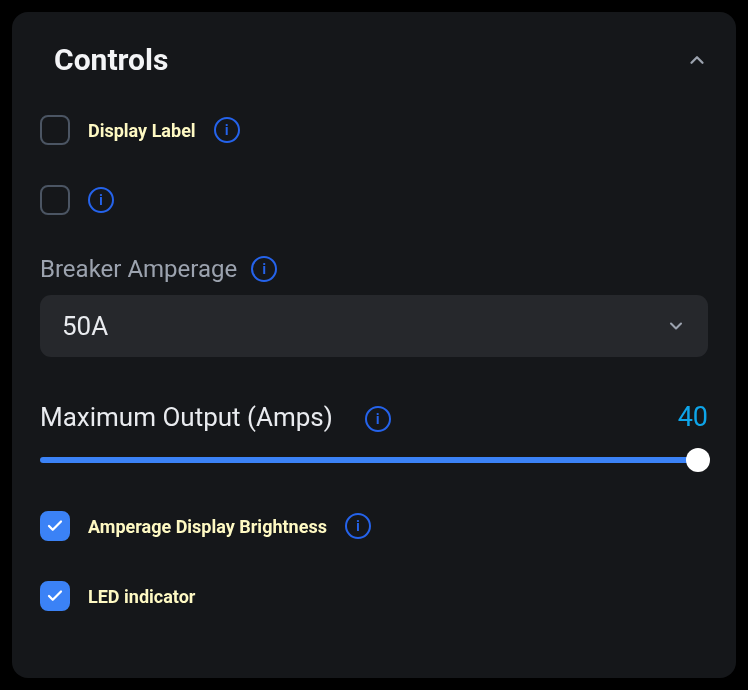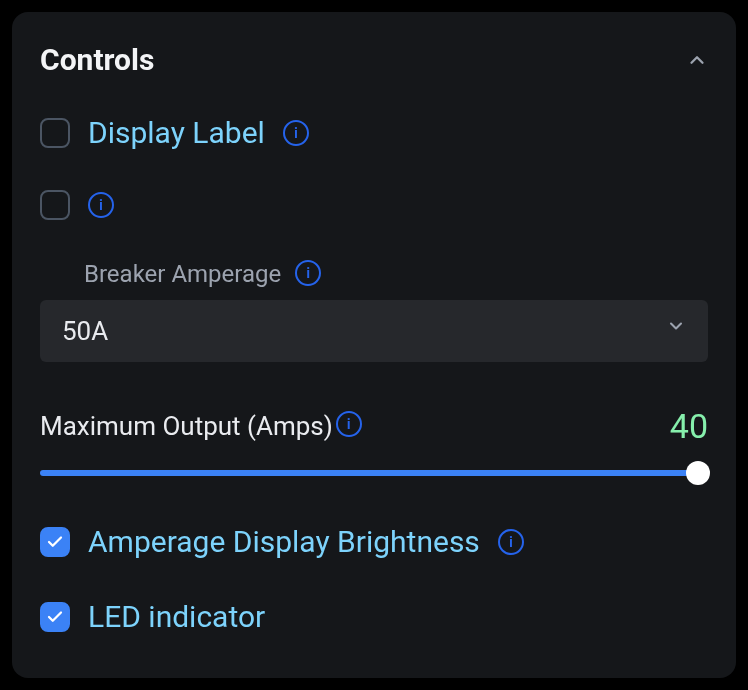--- a/index.html
+++ b/index.html
@@ -14,20 +14,21 @@
     background: #15171a;
     border-radius: 16px;
     padding: 30px 28px;
     height: 100%;
   }
   .panel-header {
     display: flex;
     justify-content: space-between;
     align-items: center;
     margin-bottom: 38px;
+    margin-left: 14px;
   }
   .panel-title {
     color: #f3f4f6;
     font-size: 30px;
     font-weight: 700;
   }
   .chevron-up {
     width: 22px;
     height: 22px;
     color: #9ca3af;
@@ -54,55 +55,56 @@
     border-color: #3b82f6;
   }
   .checkmark {
     width: 18px;
     height: 18px;
     color: #fff;
     display: none;
   }
   .checkbox.checked .checkmark { display: block; }
   .control-label {
-    color: #7dd3fc;
-    font-size: 30px;
-    font-weight: 400;
+    color: #fef9c3;
+    font-size: 18px;
+    font-weight: 700;
   }
   .info-icon {
     width: 26px;
     height: 26px;
     border: 2px solid #2563eb;
     border-radius: 50%;
     display: flex;
     align-items: center;
     justify-content: center;
     color: #2563eb;
     font-size: 15px;
     font-weight: 600;
     font-style: normal;
     flex-shrink: 0;
   }
   .field-label-row {
     display: flex;
+    align-items: center;
     gap: 14px;
     margin-bottom: 12px;
-    margin-left: 44px;
   }
   .field-label {
     color: #9ca3af;
     font-size: 24px;
     font-weight: 400;
   }
   .select-box {
     background: #26282c;
-    border-radius: 6px;
+    border-radius: 11px;
     padding: 16px 22px;
     display: flex;
     justify-content: space-between;
+    align-items: center;
     margin-bottom: 44px;
   }
   .select-value {
     color: #e9ebef;
     font-size: 26px;
   }
   .chevron-down {
     width: 20px;
     height: 20px;
     color: #9ca3af;
@@ -111,30 +113,30 @@
     margin-bottom: 48px;
   }
   .slider-header {
     display: flex;
     align-items: center;
     justify-content: space-between;
     margin-bottom: 24px;
   }
   .slider-left {
     display: flex;
-    align-items: flex-start;
-    gap: 3px;
+    align-items: flex-end;
+    gap: 32px;
   }
   .slider-label {
     color: #e9ebef;
     font-size: 26px;
   }
   .slider-value {
-    color: #86efac;
-    font-size: 34px;
+    color: #0ea5e9;
+    font-size: 27px;
   }
   .slider-track {
     position: relative;
     height: 6px;
     background: #3b82f6;
     border-radius: 3px;
     width: 100%;
   }
   .slider-thumb {
     position: absolute;

